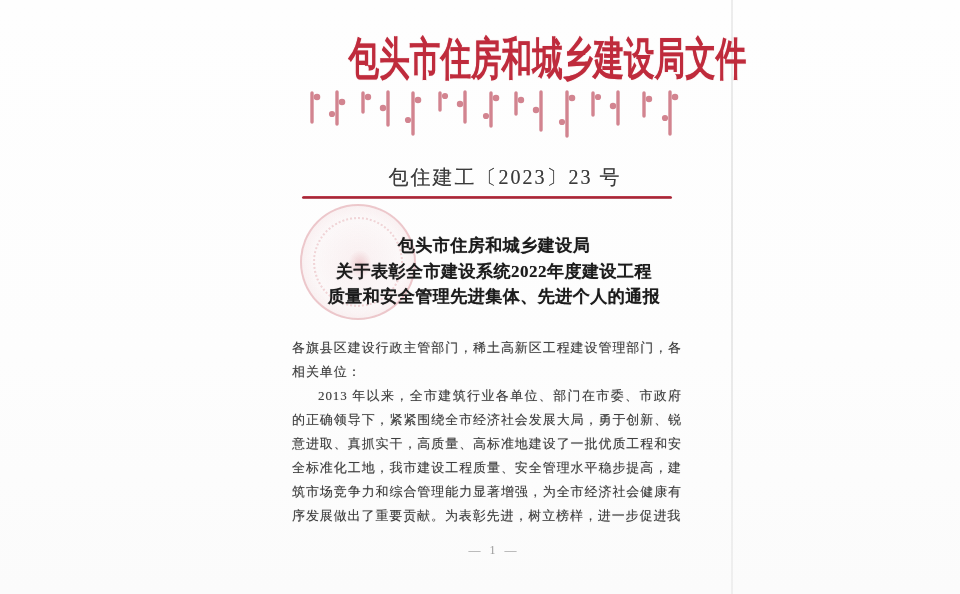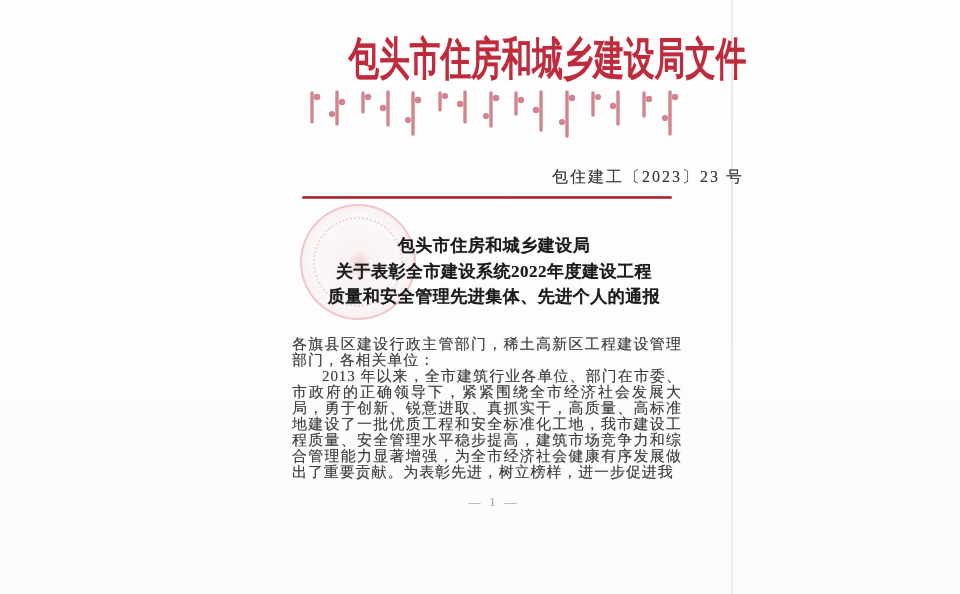--- a/index.html
+++ b/index.html
@@ -19,22 +19,22 @@
   .masthead {
     margin-top:33px; text-align:center; white-space:nowrap;
     color:#bf2b3c; font-weight:700; font-size:45px; line-height:52px;
     text-shadow:0 0 1px rgba(191,43,60,0.55);
   }
   .masthead .squeeze { display:inline-block; transform:scaleX(0.68); transform-origin:center; }
 
   .mongolian { display:block; margin:3px auto 0 auto; opacity:0.82; }
 
   .doc-number {
-    margin-top:31px; text-align:right; position:relative; left:11px;
-    font-size:16px; line-height:16px; color:#3c3c3c; letter-spacing:2px;
+    margin-top:31px; text-align:center; position:relative; left:11px;
+    font-size:20px; line-height:16px; color:#3c3c3c; letter-spacing:2px;
     text-shadow:0 0 0.6px rgba(40,40,40,0.5);
   }
   .red-rule {
     margin:11px 0 0 47px; width:370px; height:3px; border-radius:2px;
     background:linear-gradient(180deg,#c54153,#a22534 55%,#c96d79);
   }
 
   .stamp {
     position:absolute; left:45px; top:204px; width:116px; height:116px;
     border:2px solid rgba(201,86,96,0.26); border-radius:50%;
@@ -51,21 +51,21 @@
   }
 
   .title-block {
     margin-top:34px; text-align:center; position:relative;
     font-weight:700; color:#1b1b1b; font-size:17px; line-height:25.5px;
     letter-spacing:0.5px; text-shadow:0 0 0.7px rgba(20,20,20,0.55);
   }
 
   .body-block {
     margin:26px 0 0 37px; width:390px;
-    font-size:15px; line-height:16px; color:#3f3f3f;
+    font-size:13px; line-height:24px; color:#3f3f3f;
     letter-spacing:0.9px; text-align:justify; text-justify:inter-character;
     text-shadow:0 0 0.7px rgba(55,55,55,0.45);
   }
   .body-block p.indent { text-indent:2em; }
 
   .page-number {
     margin-top:15px; text-align:center;
     font-size:12px; color:#9a9a9a; letter-spacing:3px;
   }
 </style>

